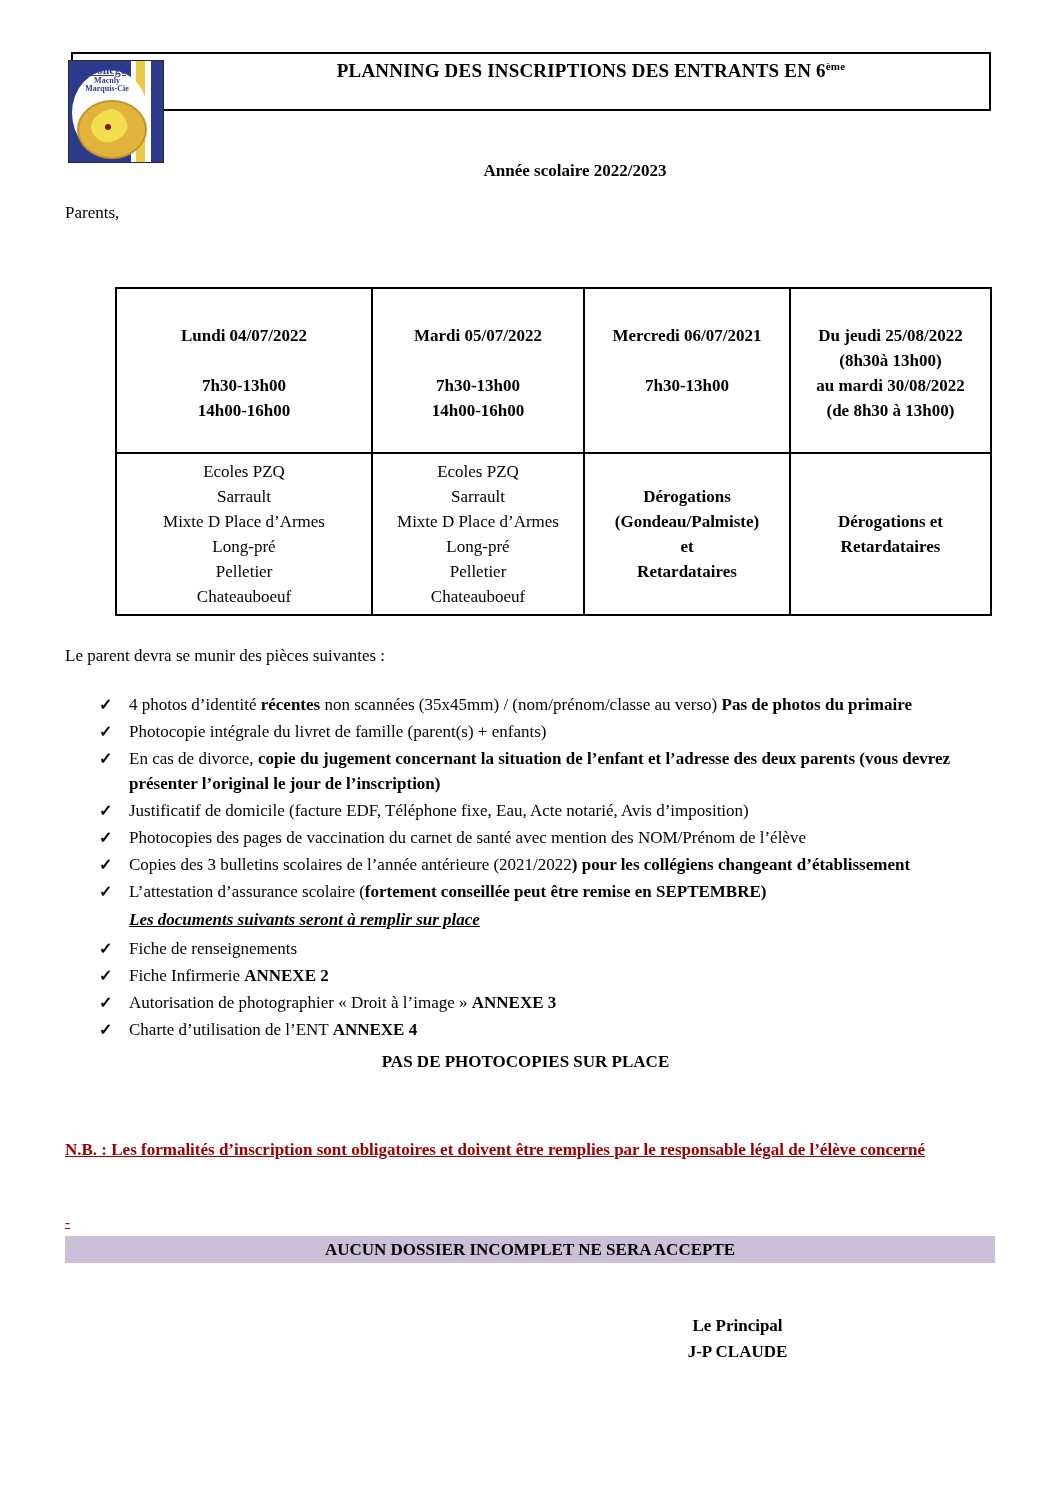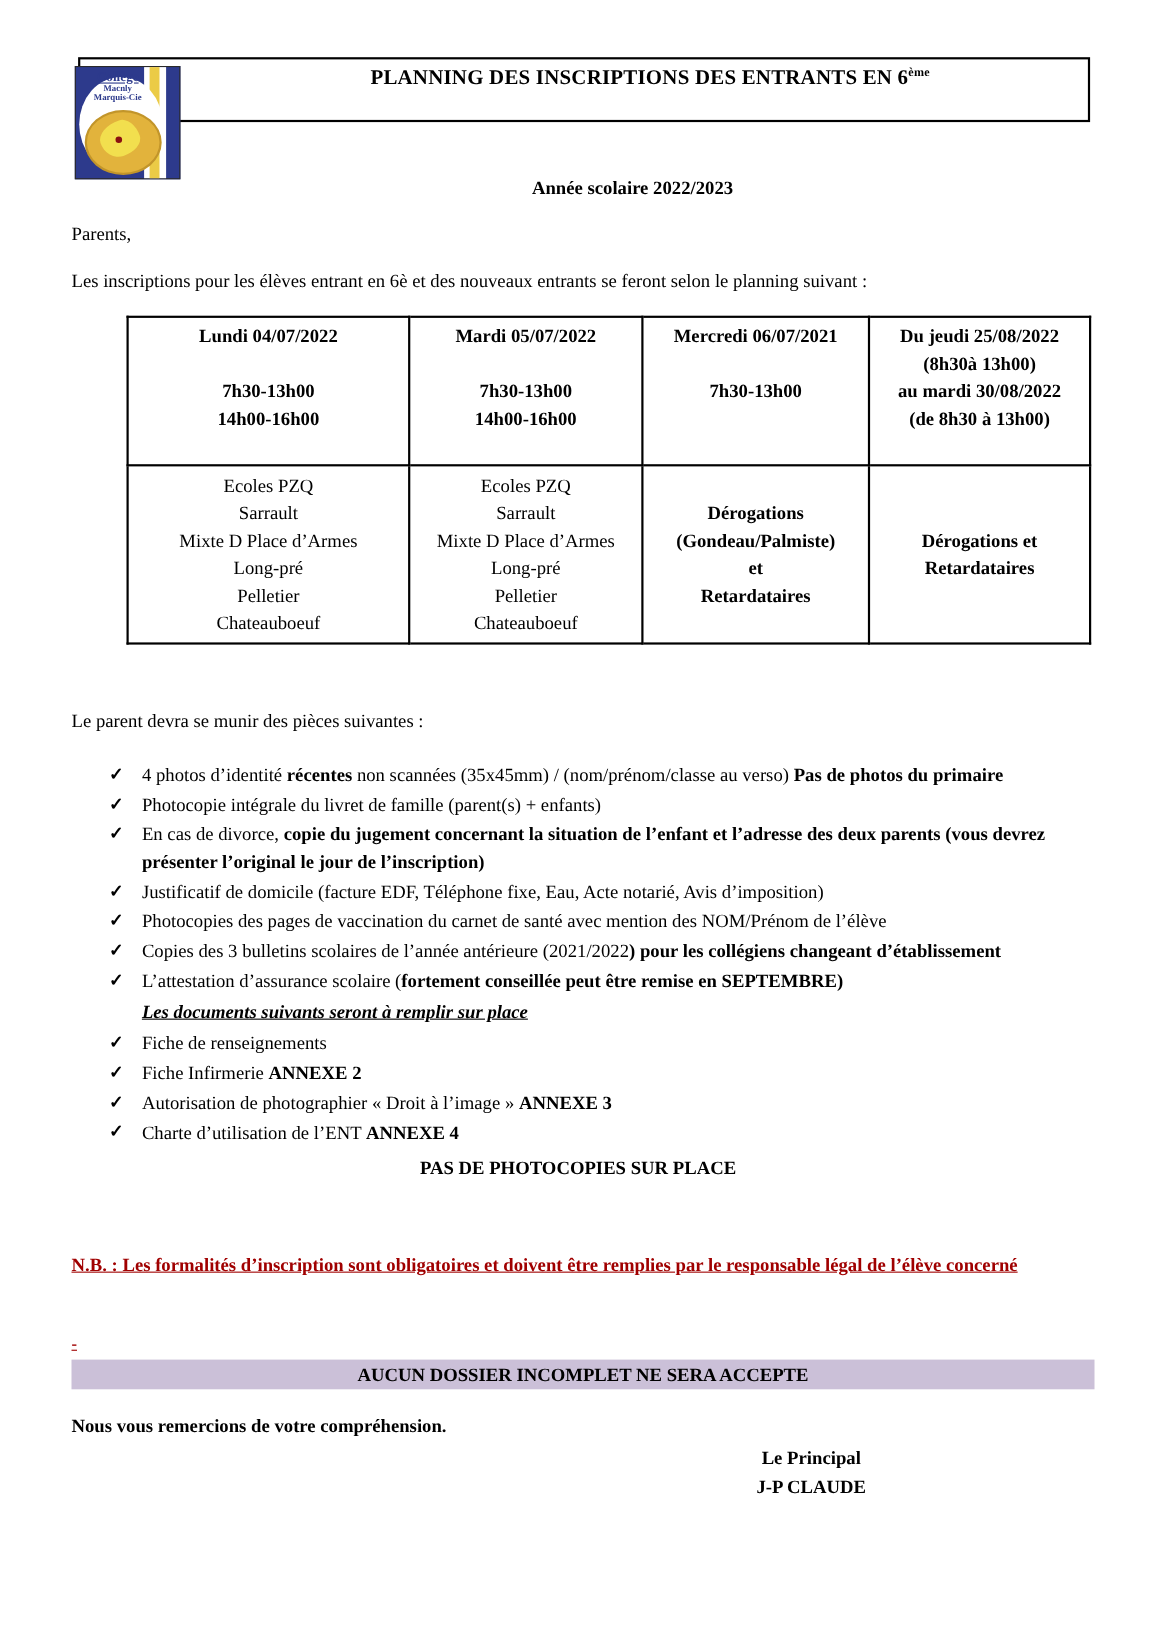--- a/index.html
+++ b/index.html
@@ -35,21 +35,21 @@
   .school-year { position:absolute; top:161px; left:0; width:1058px; text-align:center;
                  font-size:17px; font-weight:bold; text-indent:92px; }
 
   .salutation { position:absolute; top:203px; left:65px; font-size:17px; }
   .intro      { position:absolute; top:246px; left:65px; width:920px; font-size:17px; }
 
   
   .schedule { position:absolute; left:115px; top:287px; border-collapse:collapse; table-layout:fixed; }
   .schedule td { border:2px solid #000; text-align:center; font-size:17px;
                  white-space:pre-line; line-height:25px; padding:4px 6px; vertical-align:middle; }
-  .schedule tr.r1 td { vertical-align:top; padding-top:4px; font-weight:bold; height:125px; }
+  .schedule tr.r1 td { vertical-align:top; padding-top:34px; font-weight:bold; height:125px; }
   .schedule tr.r2 td { height:152px; }
   .schedule td.b { font-weight:bold; }
 
   
   .pieces-heading { position:absolute; top:646px; left:65px; font-size:17px; }
   .checklist-zone { position:absolute; top:692px; left:99px; width:893px; font-size:17px; }
   .check-item { display:flex; margin-bottom:2px; line-height:25px; }
   .check-glyph { flex:none; width:30px; font-weight:bold; font-size:16px; }
   .check-text  { flex:1; }
   .seg-b { font-weight:bold; }
@@ -92,21 +92,20 @@
 
   <div class="title-box">
     <div class="title-line1">
       <span>PLANNING DES INSCRIPTIONS DES ENTRANTS EN 6</span><sup>ème</sup>
     </div>
   </div>
 
   <div class="school-year">Année scolaire 2022/2023</div>
 
   <div class="salutation">Parents,</div>
-  <div class="intro">Les inscriptions pour les élèves entrant en 6è et des nouveaux entrants se feront selon le planning suivant :</div>
 
   <table class="schedule">
     <colgroup>
       <col style="width:256px">
         <col style="width:212px">
         <col style="width:206px">
         <col style="width:201px">
     </colgroup>
     <tbody>
         <tr class="r1">
@@ -204,20 +203,19 @@
     <div class="no-photocopies">PAS DE PHOTOCOPIES SUR PLACE</div>
   </div>
 
   <div class="nb-note">N.B. : Les formalités d’inscription sont obligatoires et doivent être remplies par le responsable légal de l’élève concerné</div>
   <div class="red-dash">-</div>
 
   <div class="banner">
     <span class="banner-text">AUCUN DOSSIER INCOMPLET NE SERA ACCEPTE</span>
   </div>
 
-  <div class="thanks">Nous vous remercions de votre compréhension.</div>
 
   <div class="signature">
     <div>Le Principal</div>
     <div>J-P CLAUDE</div>
   </div>
 
 </div>
 
 </body></html>

